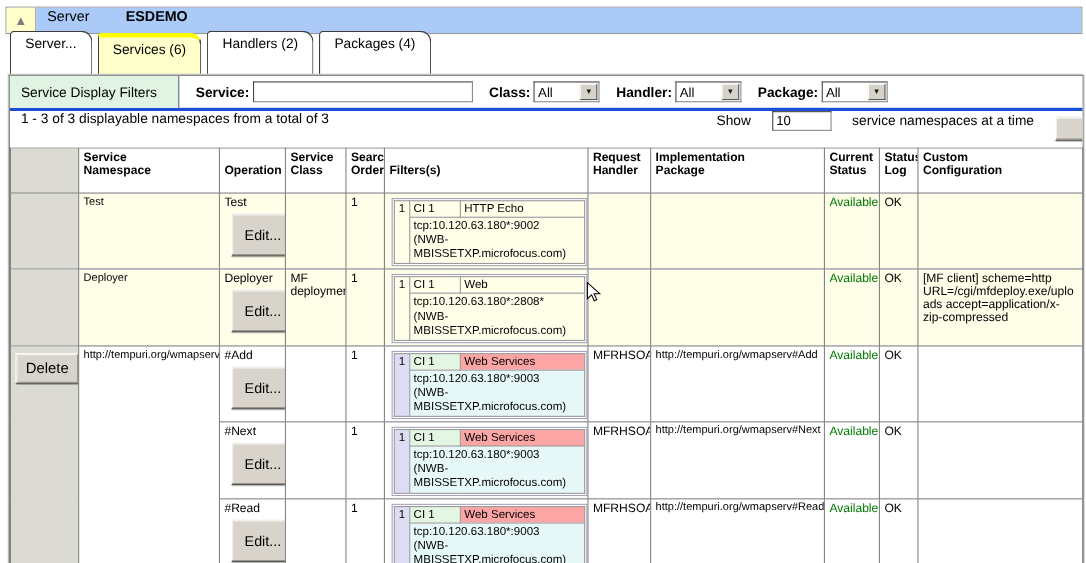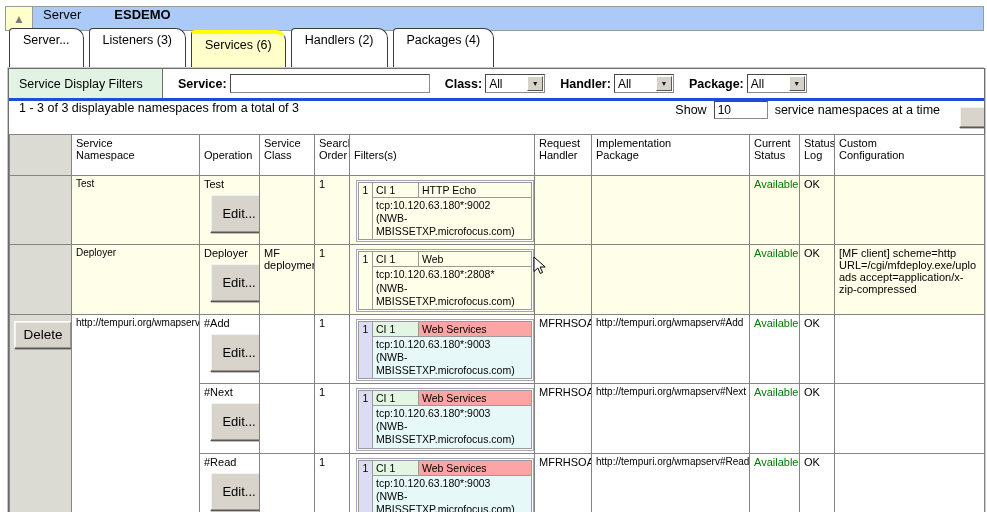--- a/index.html
+++ b/index.html
@@ -38,36 +38,36 @@
   .combo { display:inline-flex; align-items:center; width:60px; height:19px; background:#fff;
     border:1px solid #8a8a8a; border-top-color:#474747; border-left-color:#474747; cursor:default; }
   .combo-val { flex:1; font-size:12px; padding-left:3px; }
   .combo-btn { width:16px; height:15px; margin-right:1px; background:#d6d2ca;
     border:1px solid; border-color:#ffffff #5a5a5a #5a5a5a #ffffff;
     font-size:7px; line-height:13px; text-align:center; color:#1a1a1a; }
 
   .pagebar { position:relative; height:33px; display:flex; align-items:flex-start;
     font-size:12.5px; padding:0 10px; overflow:hidden; background:#fff; }
   .summary { flex:1; }
-  .pager { display:flex; align-items:center; gap:7px; margin-right:34px; white-space:nowrap; }
+  .pager { display:flex; align-items:center; gap:19px; margin-right:34px; white-space:nowrap; }
   .show-input { width:54px; height:18px; padding:1px 3px; }
 
   
   .btn { background:#d8d4cc; color:#000; font-family:inherit; cursor:default;
     border:1px solid; border-color:#ffffff #585858 #585858 #ffffff;
     box-shadow:inset -1px -1px 0 #9a968e, inset 1px 1px 0 #f3f1ec, 1px 1px 0 rgba(0,0,0,0.25); }
   .btn.edit { display:block; margin:4px 0 2px 6px; width:58px; height:39px; font-size:13px; }
   .btn.delete { display:block; margin:4px auto 0 auto; width:58px; height:28px; font-size:13.5px; }
   .partial-btn { position:absolute; right:-13px; top:5px; width:38px; height:22px; }
 
   
   table.grid { border-collapse:collapse; table-layout:fixed; width:975px; font-size:11px; }
   .grid th, .grid td { border:1px solid #848484; text-align:left; vertical-align:top;
     padding:2px 4px; overflow:hidden; }
-  .grid th { white-space:pre-line; vertical-align:bottom; font-weight:normal;
+  .grid th { white-space:pre-line; vertical-align:bottom; font-weight:bold;
     height:32px; padding-bottom:14px; background:#fff; }
   .grid td.delcol, .grid th.delcol { background:#dbdbd3 !important; }
   .grid tr.ivory td { background:#fffee9; }
   .grid td.status { color:#007a00; }
   .grid td.url { font-size:10px; white-space:nowrap; }
   .grid td.cfg { word-wrap:break-word; }
   tr.rA { height:52px;margin-top:44px; } tr.rB { height:50px; }
 
   
   .lbox { margin:2px 0 0 2px; width:178px; border:1px solid #a3a3bd; padding:1px; background:#fdfdfd; }
@@ -88,21 +88,20 @@
     <span>▲</span>
   </div>
   <div class="titlecell">
     <span class="lbl">Server</span>
     <span class="srv">ESDEMO</span>
   </div>
 </div>
 
 <div class="tabs">
   <div class="tab">Server...</div>
-  <div class="tab">Listeners (3)</div>
   <div class="tab active">Services (6)</div>
   <div class="tab">Handlers (2)</div>
   <div class="tab">Packages (4)</div>
 </div>
 
 <div class="panel">
 
   <div class="filterbar">
     <div class="filter-title">Service Display Filters</div>
     <span class="flabel">Service:</span>

